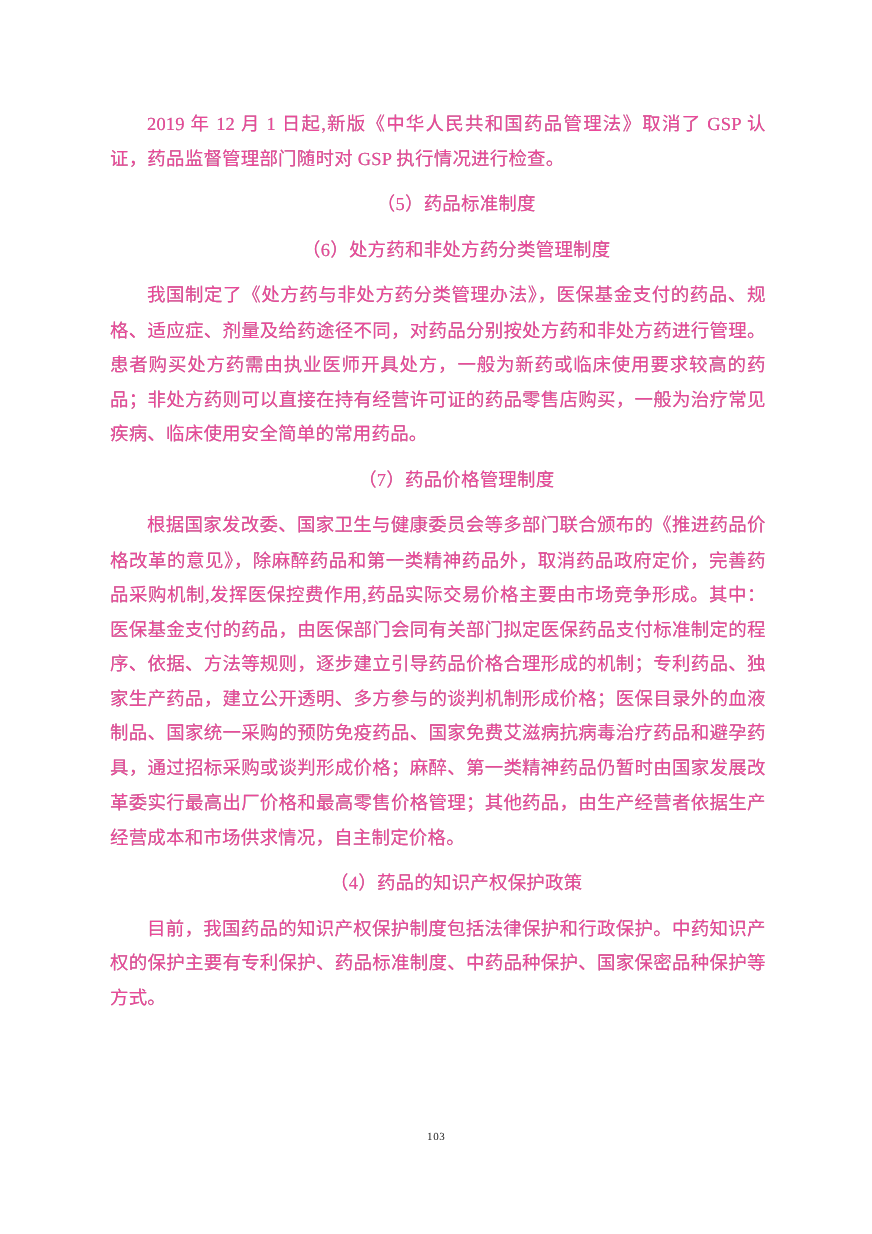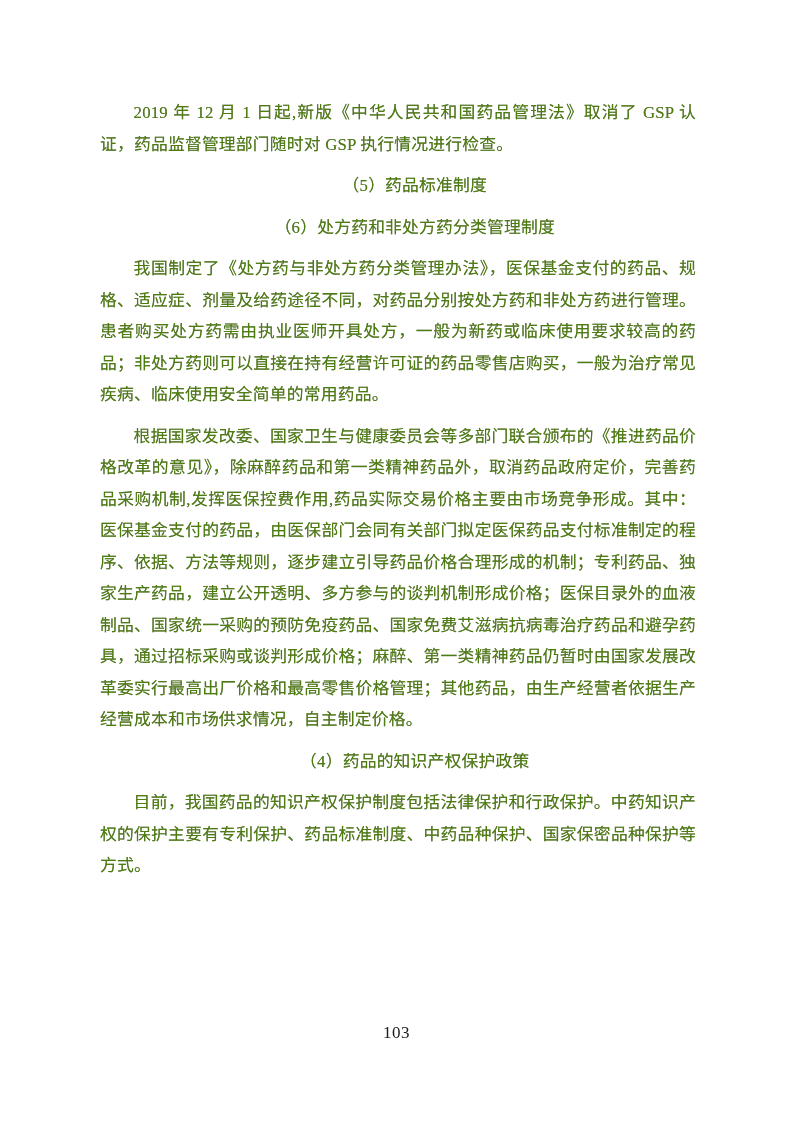--- a/index.html
+++ b/index.html
@@ -18,59 +18,60 @@
   .content {
     position: absolute;
     left: 100px;
     top: 97px;
     width: 596px;
   }
   .para, .heading {
     margin: 0 0 10px 0;
     font-size: 16.8px;
     line-height: 31.5px;
-    color: #4d7c0f;
+    color: #ec4899;
     text-indent: 2em;
     letter-spacing: 0.2px;
     text-shadow: 0 0 0.5px rgba(20,20,20,0.45);
   }
   .para {
     text-align: justify;
     text-justify: inter-ideograph;
   }
   .heading {
     text-align: center;
   }
   .footer {
     position: absolute;
     left: 0;
     top: 1023px;
     width: 100%;
     text-align: center;
   }
   .footer span {
-    font-size: 17px;
+    font-size: 10px;
     color: #1b1b1b;
     letter-spacing: 0.5px;
   }
 </style>
 </head>
 <body>
 
 <div class="page">
   <main class="content">
     <p class="para">2019 年 12 月 1 日起,新版《中华人民共和国药品管理法》取消了 GSP 认证，药品监督管理部门随时对 GSP 执行情况进行检查。</p>
 
     <p class="heading">（5）药品标准制度</p>
 
 
     <p class="heading">（6）处方药和非处方药分类管理制度</p>
 
     <p class="para">我国制定了《处方药与非处方药分类管理办法》，医保基金支付的药品、规格、适应症、剂量及给药途径不同，对药品分别按处方药和非处方药进行管理。患者购买处方药需由执业医师开具处方，一般为新药或临床使用要求较高的药品；非处方药则可以直接在持有经营许可证的药品零售店购买，一般为治疗常见疾病、临床使用安全简单的常用药品。</p>
 
+    <p class="heading">（7）药品价格管理制度</p>
 
     <p class="para">根据国家发改委、国家卫生与健康委员会等多部门联合颁布的《推进药品价格改革的意见》，除麻醉药品和第一类精神药品外，取消药品政府定价，完善药品采购机制,发挥医保控费作用,药品实际交易价格主要由市场竞争形成。其中：医保基金支付的药品，由医保部门会同有关部门拟定医保药品支付标准制定的程序、依据、方法等规则，逐步建立引导药品价格合理形成的机制；专利药品、独家生产药品，建立公开透明、多方参与的谈判机制形成价格；医保目录外的血液制品、国家统一采购的预防免疫药品、国家免费艾滋病抗病毒治疗药品和避孕药具，通过招标采购或谈判形成价格；麻醉、第一类精神药品仍暂时由国家发展改革委实行最高出厂价格和最高零售价格管理；其他药品，由生产经营者依据生产经营成本和市场供求情况，自主制定价格。</p>
 
     <p class="heading">（4）药品的知识产权保护政策</p>
 
     <p class="para">目前，我国药品的知识产权保护制度包括法律保护和行政保护。中药知识产权的保护主要有专利保护、药品标准制度、中药品种保护、国家保密品种保护等方式。</p>
   </main>
 
   <div class="footer">
     <span>103</span>

